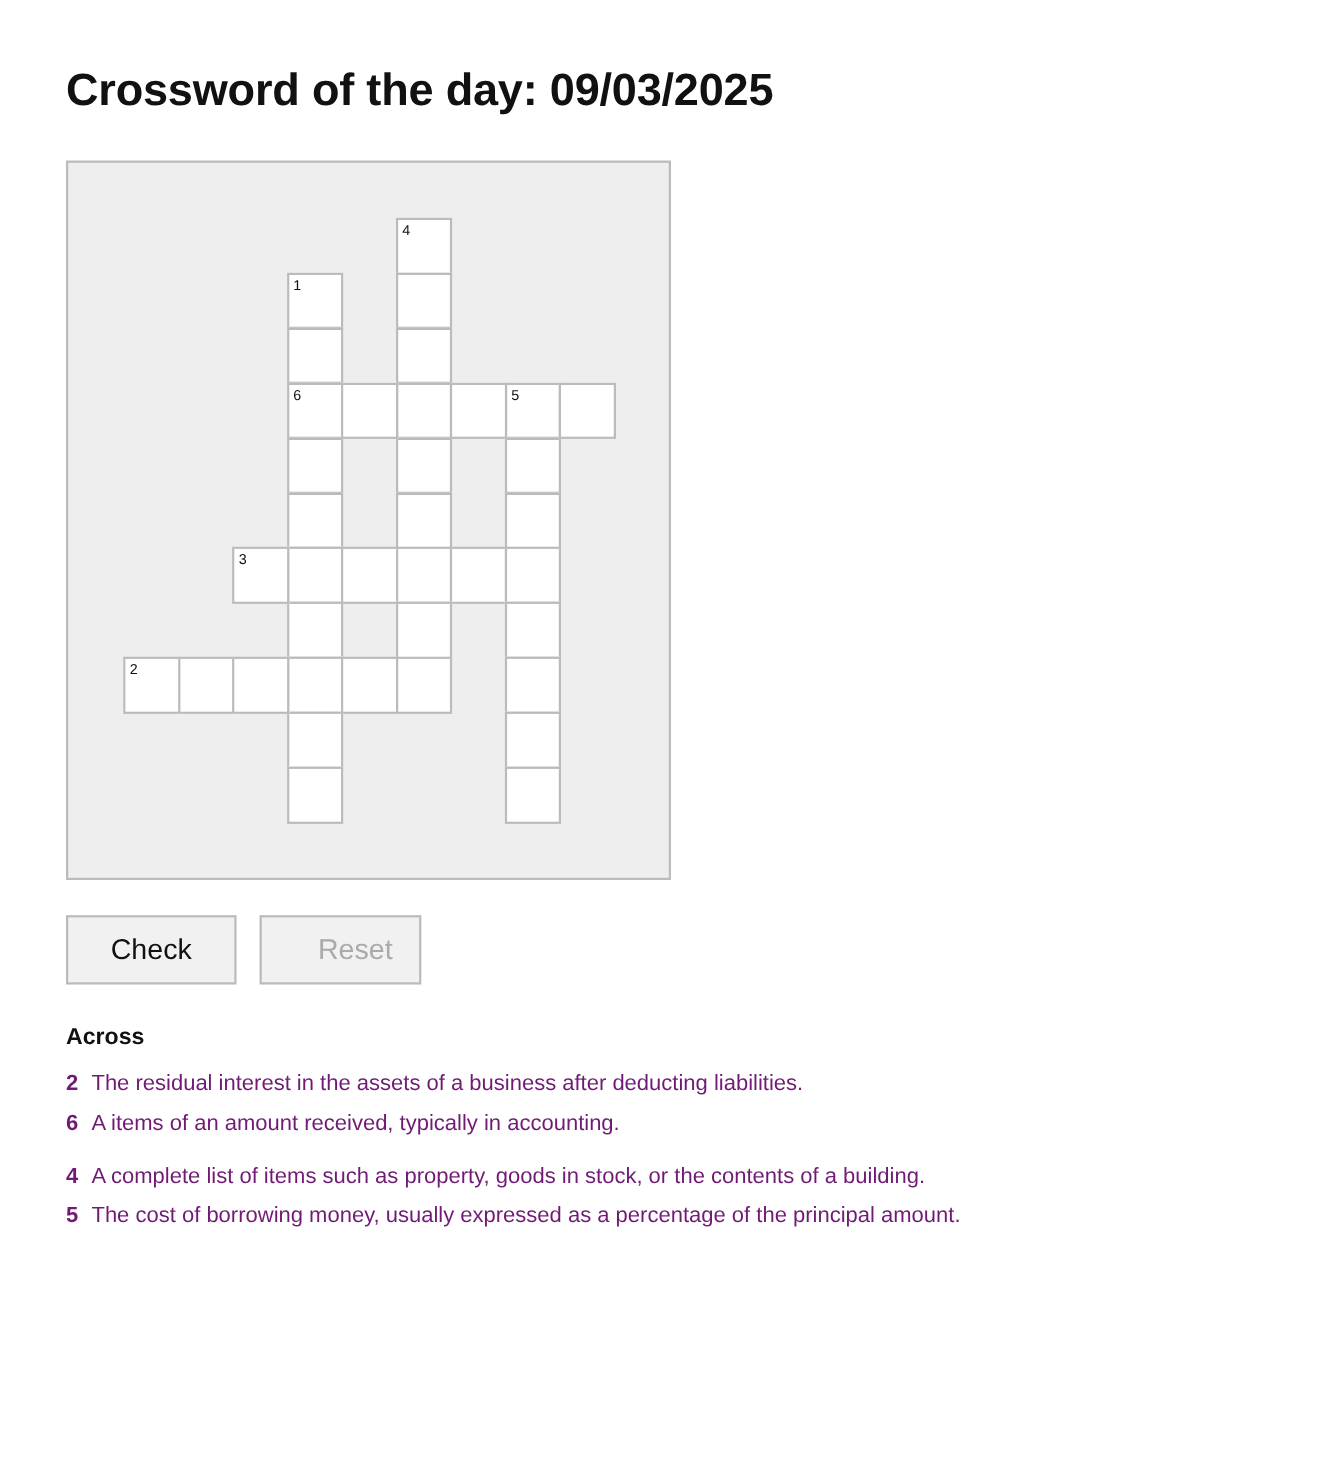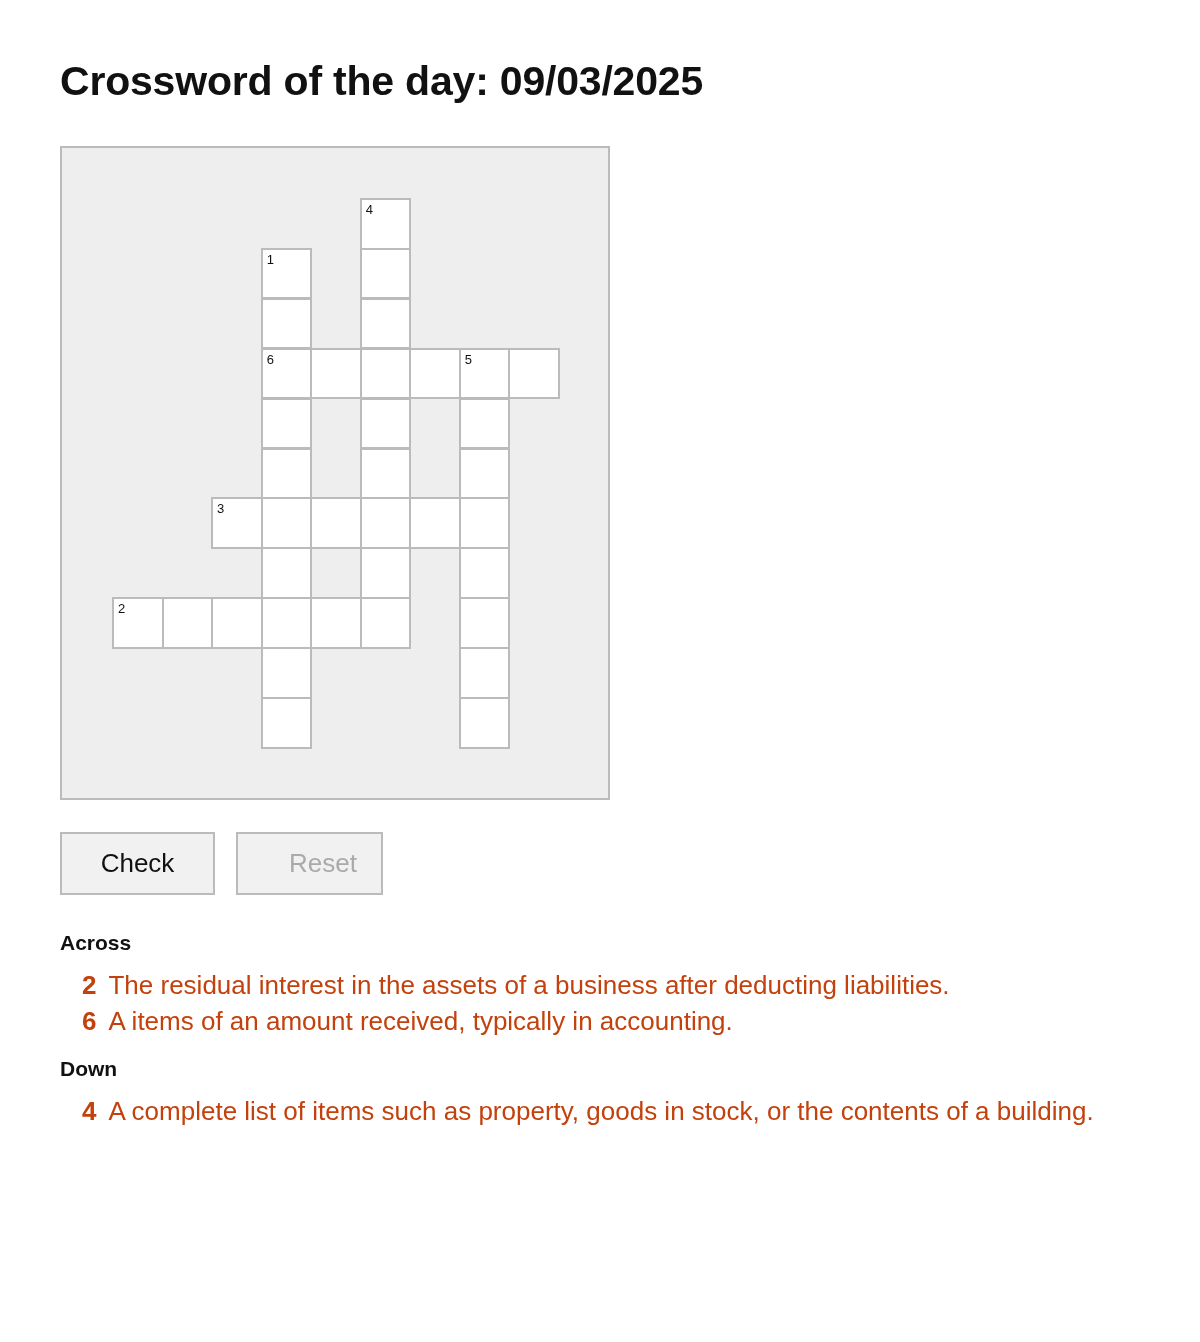--- a/index.html
+++ b/index.html
@@ -104,24 +104,23 @@
       font-weight: bold;
       line-height: 36px;
       color: #111111;
     }
     .clue-list {
       list-style: none;
       margin: 6px 0 0 0;
       padding: 0;
     }
     .clue-item {
-      font-size: 26px;
+      font-size: 20px;
       line-height: 36px;
-      color: #c2410c;
-      margin-left: 22px;
+      color: #701a75;
     }
     .clue-number {
       font-weight: bold;
       margin-right: 12px;
     }
     .down-section { margin-top: 12px; }
   </style>
 </head>
 <body>
 
@@ -260,20 +259,22 @@
     <ul class="clue-list">
       <li class="clue-item">
         <span class="clue-number">2</span><span class="clue-text">The residual interest in the assets of a business after deducting liabilities.</span>
       </li>
       <li class="clue-item">
         <span class="clue-number">6</span><span class="clue-text">A items of an amount received, typically in accounting.</span>
       </li>
     </ul>
   </div>
   <div class="down-section">
-    <h3 class="clue-heading">Down</h3>
     <ul class="clue-list">
       <li class="clue-item">
         <span class="clue-number">4</span><span class="clue-text">A complete list of items such as property, goods in stock, or the contents of a building.</span>
+      </li>
+      <li class="clue-item">
+        <span class="clue-number">5</span><span class="clue-text">The cost of borrowing money, usually expressed as a percentage of the principal amount.</span>
       </li>
     </ul>
   </div>
 </div>
 
 </body></html>

